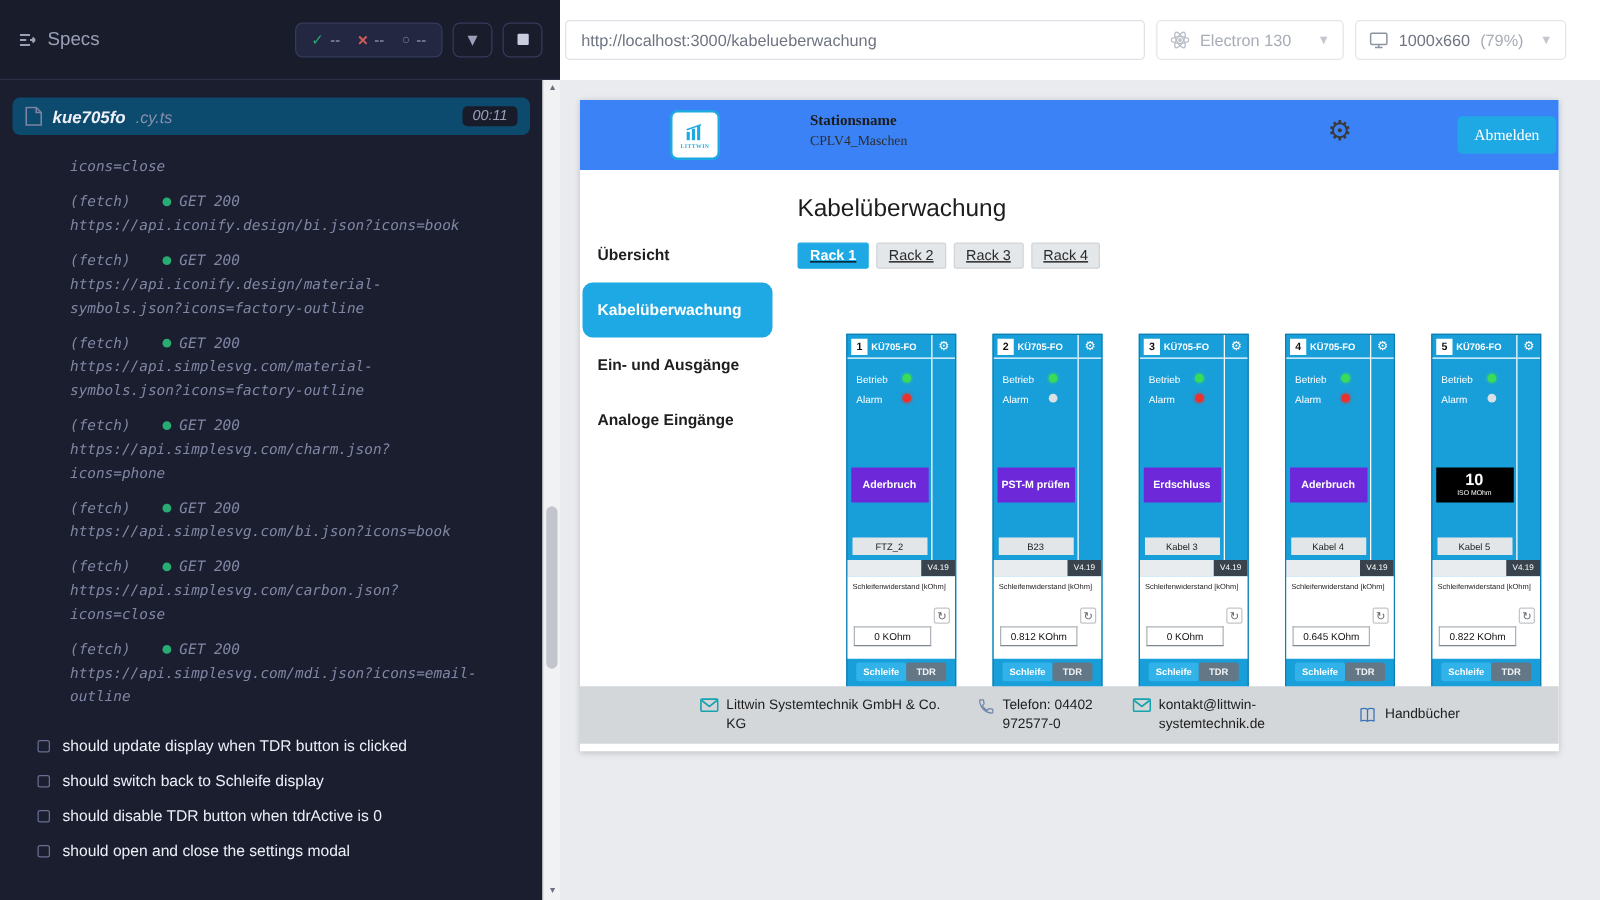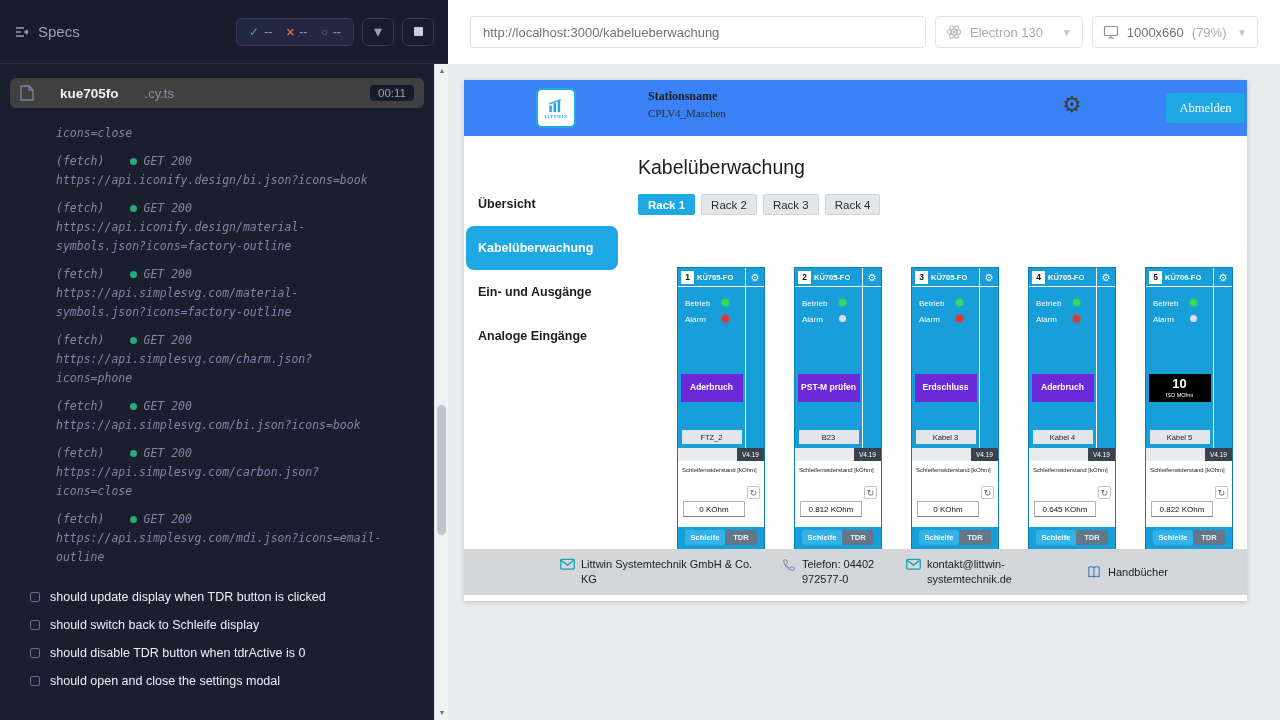--- a/index.html
+++ b/index.html
@@ -10,21 +10,21 @@
   .runner-topbar { height:64px; background:#191c2b; border-bottom:1px solid #2a2e45; display:flex; align-items:center; padding:0 14px; gap:8px; }
   .specs-btn { display:flex; align-items:center; gap:8px; color:#9aa0b8; font-size:15px; }
   .statbox { margin-left:auto; display:flex; align-items:center; gap:14px; height:28px; padding:0 12px; background:#232741; border:1px solid #353b5b; border-radius:6px; font-size:12px; color:#9aa0b8; }
   .stat { display:flex; align-items:center; gap:5px; }
   .stat .ok { color:#27ad73; font-size:12px; }
   .stat .fail { color:#d75b5b; font-size:14px; font-weight:700; }
   .stat .pend { color:#767d9c; font-size:11px; }
   .icon-btn { width:32px; height:28px; border:1px solid #353b5b; border-radius:6px; display:flex; align-items:center; justify-content:center; color:#9aa0b8; background:transparent; }
   .stop-sq { width:9px; height:9px; background:#c9cde0; border-radius:1px; }
 
-  .spec-row { margin:14px 24px 8px 10px; padding:7px 10px; background:#404040; border-radius:6px; display:flex; align-items:center; gap:26px; }
+  .spec-row { margin:14px 24px 8px 10px; padding:7px 10px; background:#0c4a6e; border-radius:6px; display:flex; align-items:center; gap:8px;font-style:italic; }
   .spec-name { font-size:13.5px; color:#eef0f8; font-weight:700; }
   .spec-ext { font-size:13px; color:#8a90ac; }
   .spec-time { margin-left:auto; background:#181b29; border-radius:4px; padding:2px 8px; font-size:11.5px; color:#9aa0b8; }
 
   .log { padding:8px 30px 0 56px; font-family:"DejaVu Sans Mono", monospace; font-style:italic; font-size:11.5px; color:#8087a5; }
   .log-entry { margin-bottom:9px; }
   .log-line { line-height:19px; }
   .log-status { margin-left:26px; }
   .log-dot { display:inline-block; width:7px; height:7px; border-radius:50%; background:#27ad73; margin-right:6px; }
   .log-url { line-height:19px; }
@@ -33,21 +33,21 @@
   .test-row { display:flex; align-items:center; gap:10px; padding:7px 24px 7px 30px; font-size:12.5px; color:#eceff8; }
   .test-box { width:10px; height:10px; border:1.5px solid #676e92; border-radius:2px; flex:0 0 auto; }
 
   .vscroll { position:absolute; right:0; top:64px; bottom:0; width:14px; background:#f1f2f4; border-left:1px solid #dcdee2; }
   .vs-arrow { position:absolute; left:0; width:14px; height:14px; text-align:center; font-size:7px; color:#6b6f7e; line-height:14px; }
   .vs-up { top:0; } .vs-down { bottom:0; }
   .vs-thumb { position:absolute; left:2px; right:2px; top:52%; height:130px; background:#c2c5cc; border-radius:6px; }
 
   
   .stage { position:absolute; left:448px; top:0; width:832px; height:720px; background:#e9ebef; }
-  .urlbar { height:64px; background:#fff; display:flex; align-items:center; padding:0 22px; gap:9px; }
+  .urlbar { height:64px; background:#fff; display:flex; align-items:center; padding:0 4px; gap:9px; }
   .url-input { width:464px; height:32px; border:1px solid #dfe1e6; border-radius:4px; padding:0 12px; font-size:13px; color:#6e7480; background:#fff; outline:none; }
   .bar-select { height:32px; border:1px solid #e3e5e9; border-radius:4px; display:flex; align-items:center; gap:8px; padding:0 10px; font-size:13px; color:#a7acb6; background:#fff; }
   .bar-select.browser { width:150px; }
   .bar-select.viewport { width:169px; color:#6e7480; }
   .dim-zoom { color:#a7acb6; }
   .caret { color:#c2c6cd; font-size:10px; margin-left:auto; }
 
   
   .aut { position:absolute; left:16px; top:80px; width:783px; height:521px; background:#fff; box-shadow:0 1px 5px rgba(0,0,0,.18); overflow:hidden; }
 
@@ -59,21 +59,21 @@
   .station-value { font-size:11px; color:#2d2d2d; margin-top:3px; }
   .hdr-gear { position:absolute; left:598px; top:14px; font-size:22px; color:#3a3a3a; line-height:1; }
   .logout-btn { position:absolute; left:702px; top:13px; width:79px; height:30px; background:#1fa9e4; border:none; border-radius:4px; color:#fff; font-size:12.5px; font-family:inherit; }
 
   .app-sidebar { position:absolute; left:0; top:56px; bottom:0; width:156px; background:#fff; padding-top:46px; }
   .nav-item { height:44px; display:flex; align-items:center; padding-left:14px; font-size:12.5px; font-weight:700; color:#1e1e1e; }
   .nav-item.active { background:#1fa9e4; color:#fff; border-radius:8px; margin:0 2px; padding-left:12px; }
 
   .app-main { position:absolute; left:156px; top:56px; right:0; bottom:0; background:#fff; }
   .page-title { position:absolute; left:18px; top:20px; font-size:19.5px; font-weight:500; color:#1c1c1c; }
-  .tabs { position:absolute; left:18px; top:58px; display:flex; gap:6px; }
+  .tabs { position:absolute; left:18px; top:58px; display:flex; gap:6px;text-decoration:underline; }
   .tab { height:21px; padding:0 9px; display:flex; align-items:center; font-size:11.5px; border-radius:2px; background:#e4e7e9; color:#2b2b2b; border:1px solid #d0d4d7; }
   .tab.active { background:#1fa9e4; color:#fff; font-weight:700; border-color:#1fa9e4; }
 
   .cards { position:absolute; left:57px; top:131px; display:flex; gap:29px; }
   .card { width:88px; height:300px; background:#189fd9; border:1px solid #0c7eb0; }
   .card-top { display:flex; height:180px; }
   .ct-main { flex:1; }
   .ct-side { width:19px; border-left:1px solid #fff; }
   .side-head { height:19px; border-bottom:1px solid #fff; display:flex; align-items:center; justify-content:center; color:#fff; font-size:10px; }
   .card-head { height:19px; border-bottom:1px solid #fff; display:flex; align-items:center; gap:3px; padding:0 3px; }

